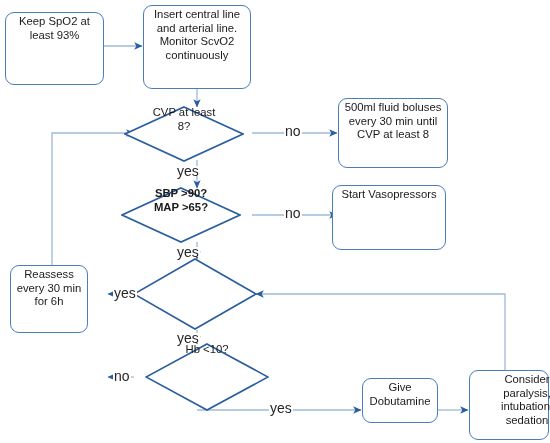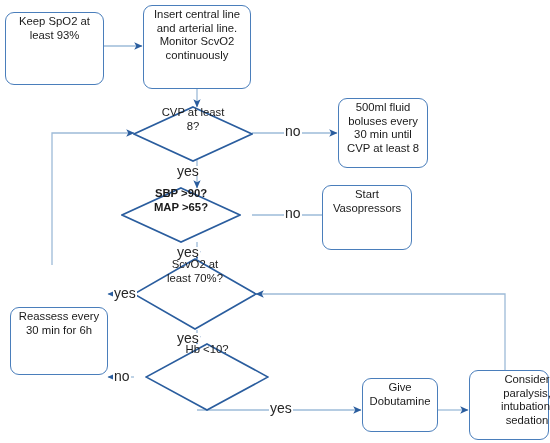--- a/index.html
+++ b/index.html
@@ -43,62 +43,61 @@
   </svg>
 
   <div class="node box" style="left:5px;top:12px;width:99px;height:73px;">
     <span class="txt">Keep SpO2 at least 93%</span>
   </div>
 
   <div class="node box" style="left:143px;top:5px;width:108px;height:84px;">
     <span class="txt">Insert central line and arterial line. Monitor ScvO2 continuously</span>
   </div>
 
-  <div class="node dia" style="left:133px;top:106px;width:120px;height:56px;">
+  <div class="node dia" style="left:124px;top:106px;width:120px;height:56px;">
     <svg viewBox="0 0 120 56" preserveAspectRatio="none">
         <polygon points="60,1 119,28 60,55 1,28" fill="#fff" stroke="#2a5d9e" stroke-width="1.6"></polygon>
       </svg>
     <span class="txt" style="width:70px;">CVP at least 8?</span>
   </div>
 
-  <div class="node box" style="left:338px;top:98px;width:90px;height:70px;">
+  <div class="node box" style="left:338px;top:98px;width:110px;height:70px;">
     <span class="txt">500ml fluid boluses every 30 min until CVP at least 8</span>
   </div>
 
   <div class="node dia" style="left:121px;top:187px;width:120px;height:56px;font-weight:bold;">
     <svg viewBox="0 0 120 56" preserveAspectRatio="none">
         <polygon points="60,1 119,28 60,55 1,28" fill="#fff" stroke="#2a5d9e" stroke-width="1.6"></polygon>
       </svg>
     <span class="txt" style="width:76px;">SBP &gt;90? MAP &gt;65?</span>
   </div>
 
-  <div class="node box" style="left:322px;top:185px;width:90px;height:65px;">
+  <div class="node box" style="left:332px;top:185px;width:114px;height:65px;">
     <span class="txt">Start Vasopressors</span>
   </div>
 
   <div class="node dia" style="left:133px;top:258px;width:124px;height:72px;">
     <svg viewBox="0 0 124 72" preserveAspectRatio="none">
         <polygon points="62,1 123,36 62,71 1,36" fill="#fff" stroke="#2a5d9e" stroke-width="1.6"></polygon>
       </svg>
-    <span class="txt" style="width:62px;">ScvO2 at least 70%?</span>
   </div>
 
-  <div class="node box" style="left:10px;top:265px;width:98px;height:68px;margin-top:42px;">
+  <div class="node box" style="left:10px;top:265px;width:78px;height:68px;">
     <span class="txt">Reassess every 30 min for 6h</span>
   </div>
 
   <div class="node dia" style="left:145px;top:343px;width:124px;height:68px;">
     <svg viewBox="0 0 124 68" preserveAspectRatio="none">
         <polygon points="62,1 123,34 62,67 1,34" fill="#fff" stroke="#2a5d9e" stroke-width="1.6"></polygon>
       </svg>
     <span class="txt" style="width:70px;">Hb &lt;10?</span>
   </div>
 
 
-  <div class="node box" style="left:362px;top:378px;width:76px;height:54px;">
+  <div class="node box" style="left:362px;top:378px;width:76px;height:45px;">
     <span class="txt">Give Dobutamine</span>
   </div>
 
   <div class="node box" style="left:469px;top:370px;width:80px;height:70px;padding-left:36px;">
     <span class="txt">Consider paralysis, intubation, sedation</span>
   </div>
 
   <span class="edgelabel" style="left:284px;top:126px;">no</span>
   <span class="edgelabel" style="left:176px;top:166px;">yes</span>
   <span class="edgelabel" style="left:284px;top:208px;">no</span>

